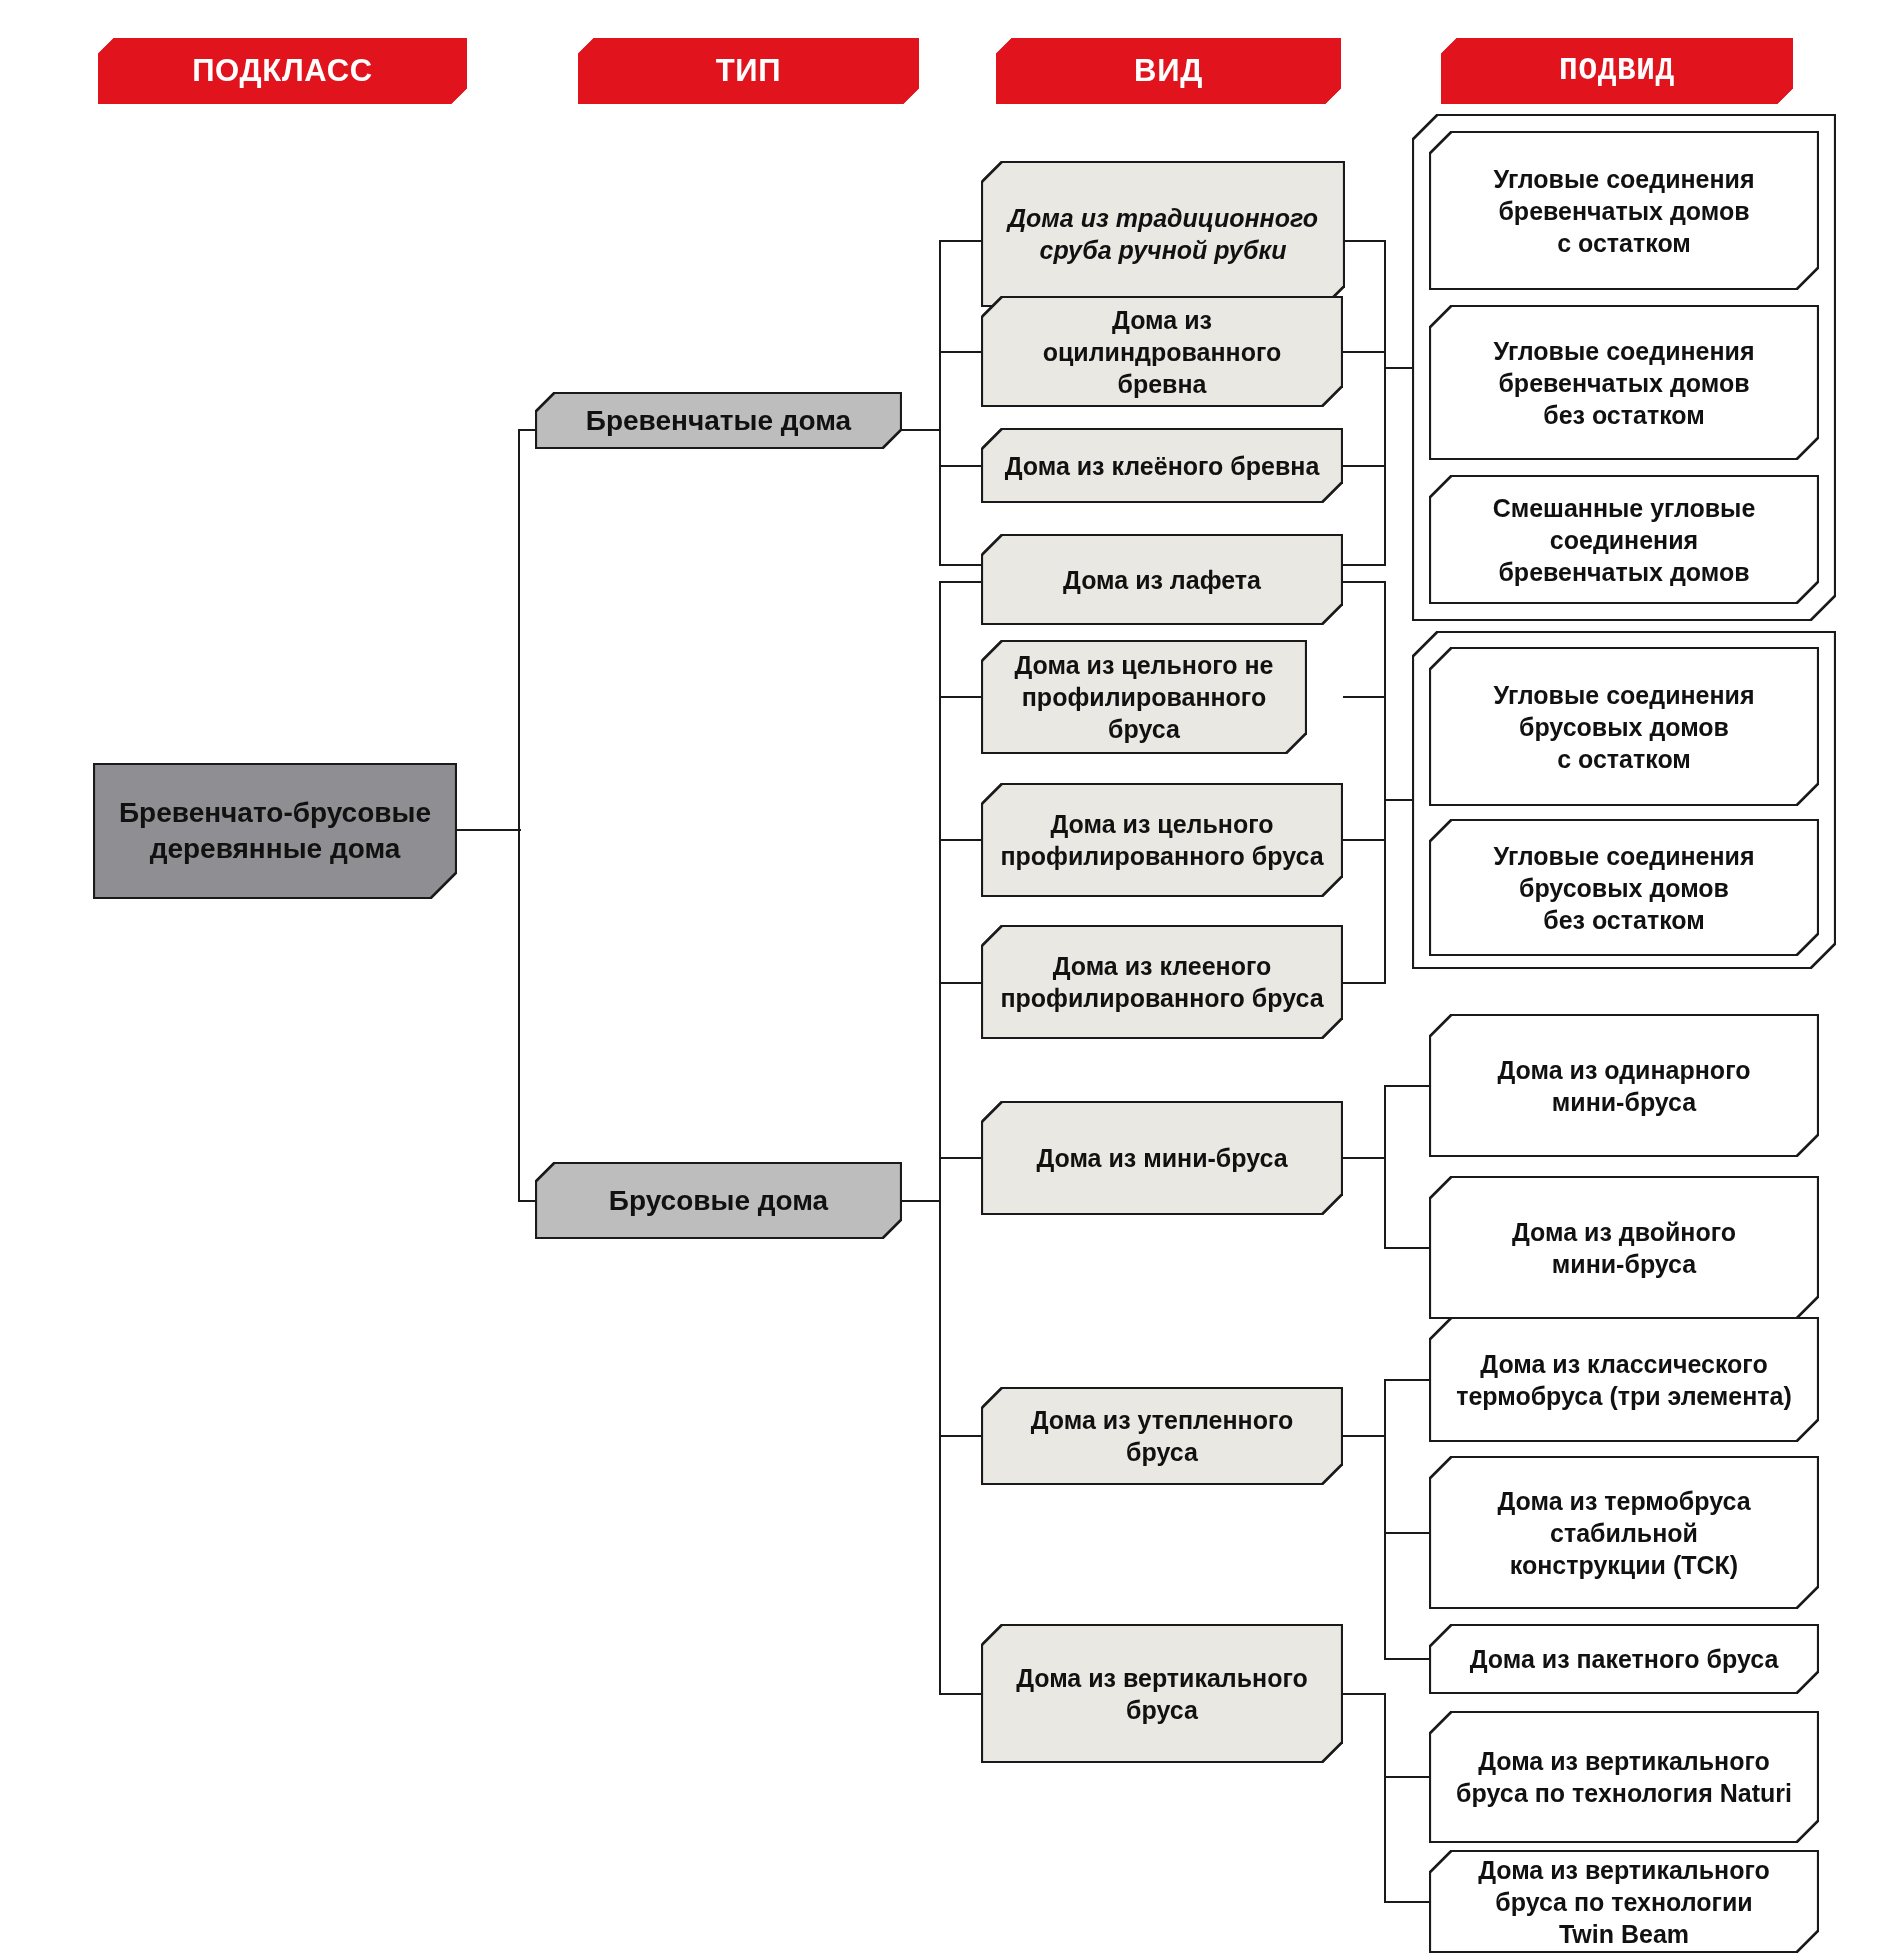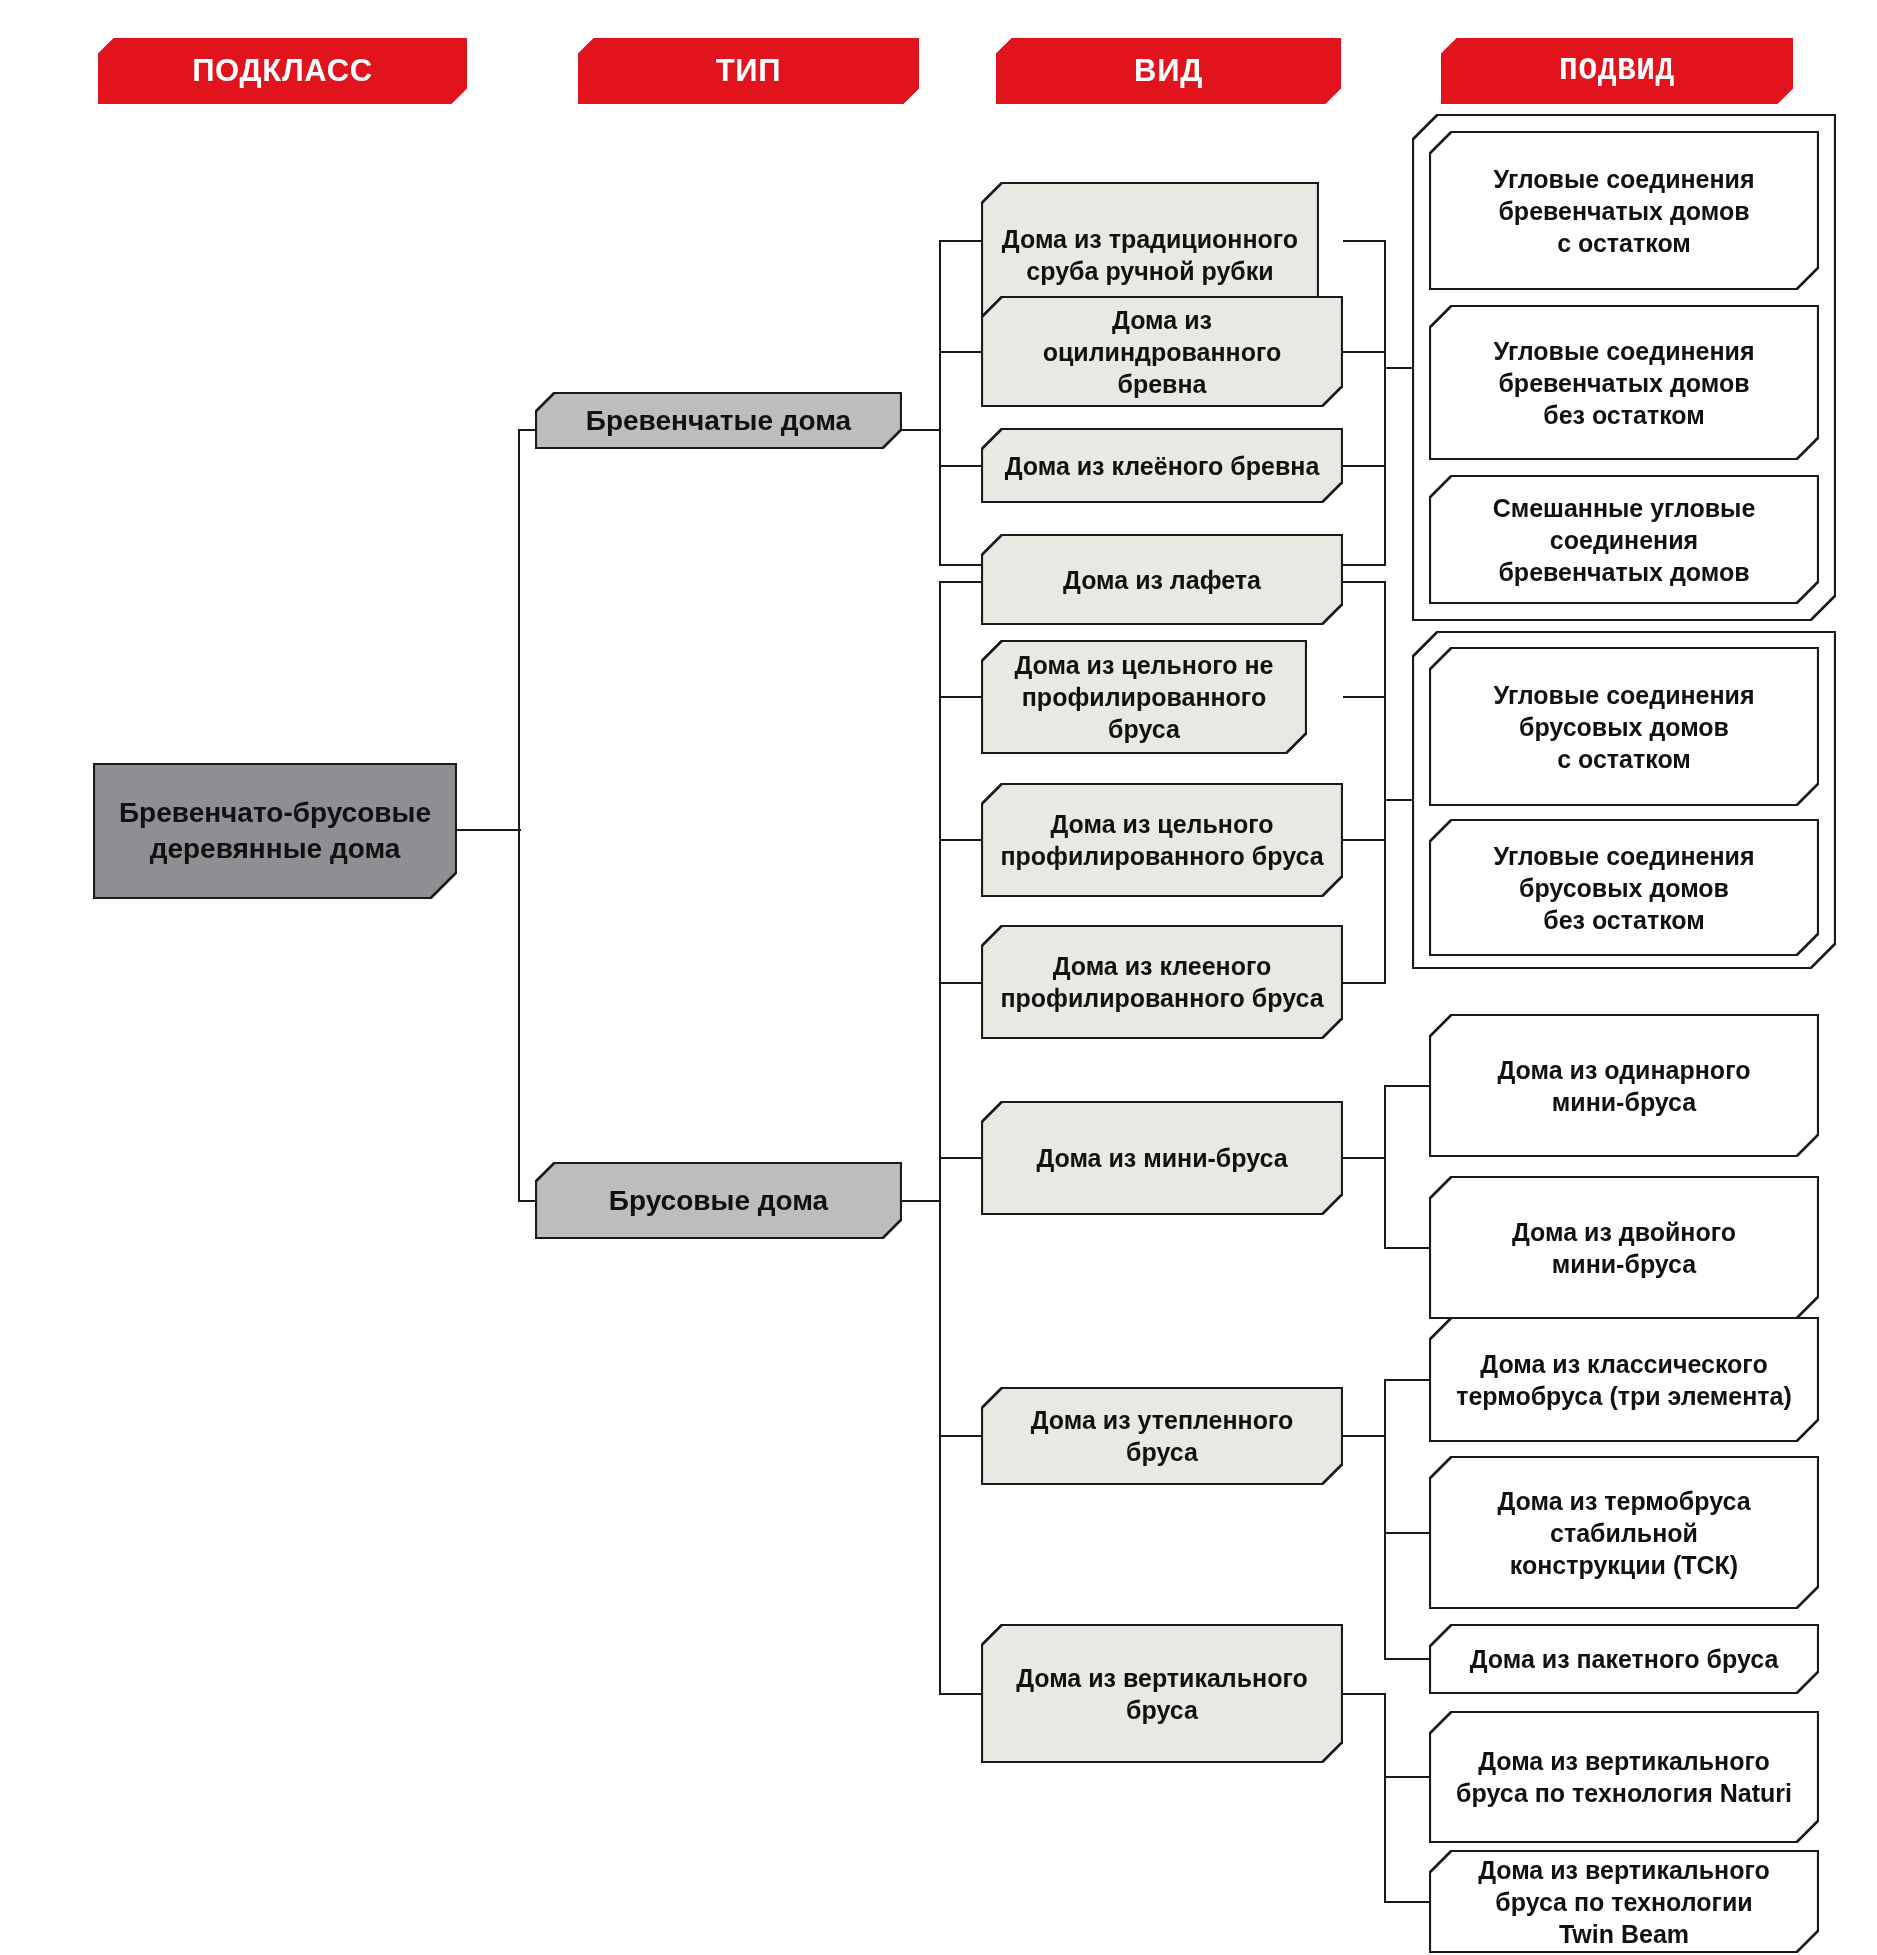--- a/index.html
+++ b/index.html
@@ -87,21 +87,21 @@
         <span class="lbl">Бревенчатые дома</span>
       </div>
   </div>
   <div class="node type bev26" style="left:535px;top:1162px;width:367px;height:77px;">
     <div class="edge bev26"></div>
     <div class="fill bev26">
         <span class="lbl">Брусовые дома</span>
       </div>
   </div>
 
-  <div class="node vid bev28" style="left:981px;top:182px;width:338px;height:146px;">
+  <div class="node vid bev28" style="left:981px;top:161px;width:364px;height:146px;font-style:italic;">
     <div class="edge bev28"></div>
       <div class="fill bev28">
         <span class="lbl">Дома из традиционного
 сруба ручной рубки</span>
       </div>
   </div>
   <div class="node vid bev28" style="left:981px;top:296px;width:362px;height:111px;">
     <div class="edge bev28"></div>
       <div class="fill bev28">
         <span class="lbl">Дома из

